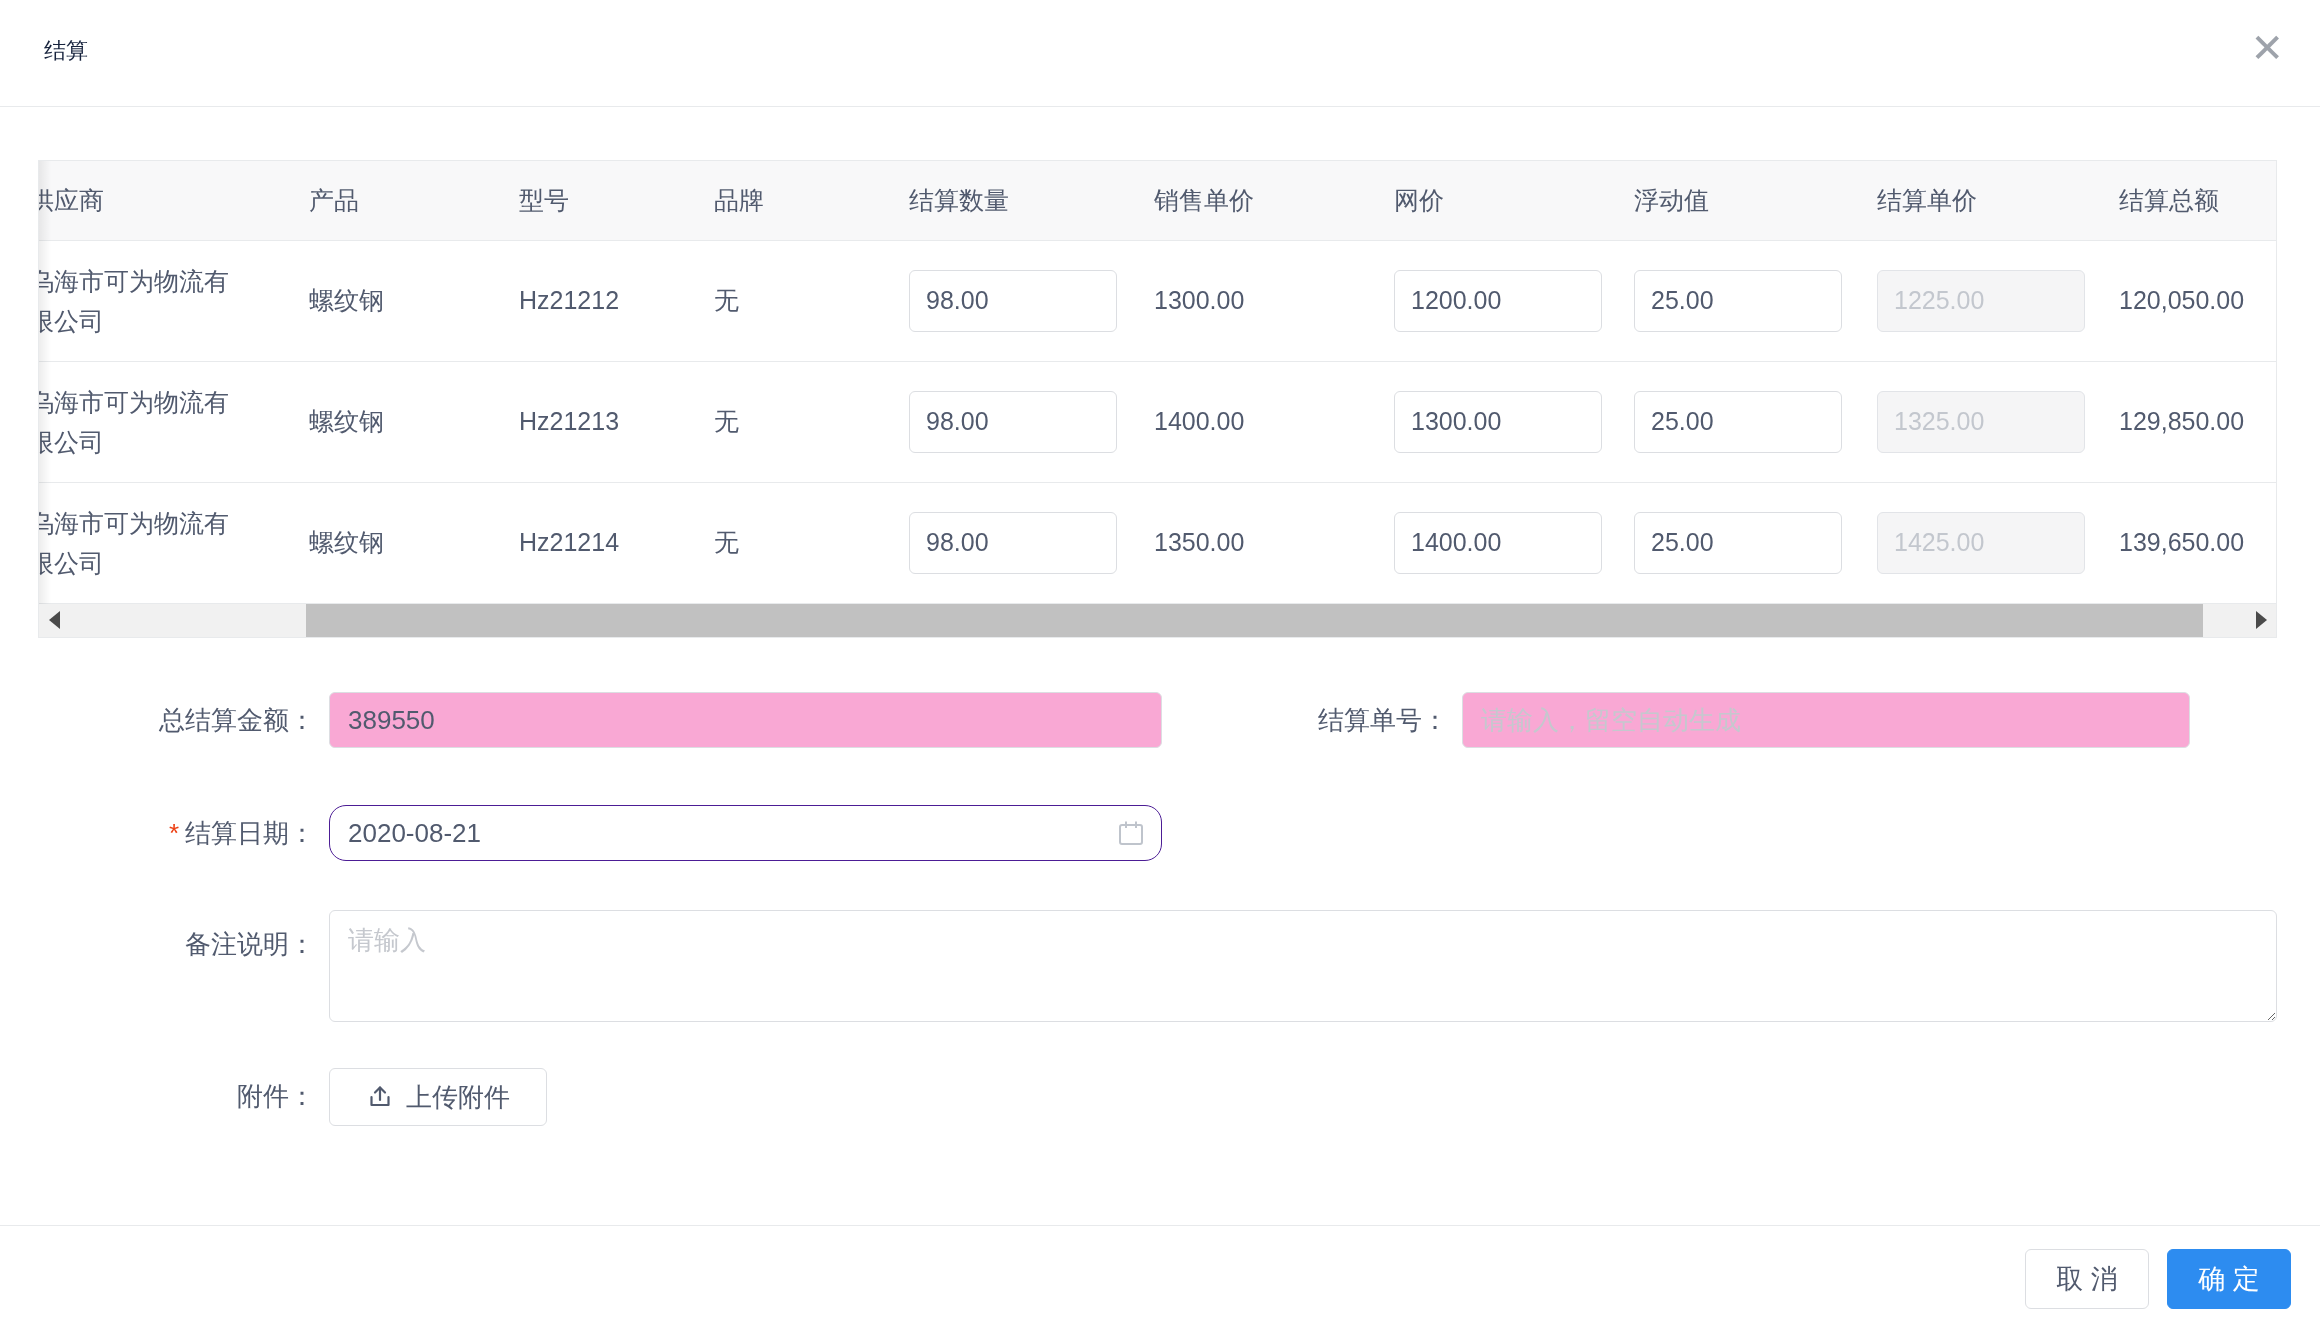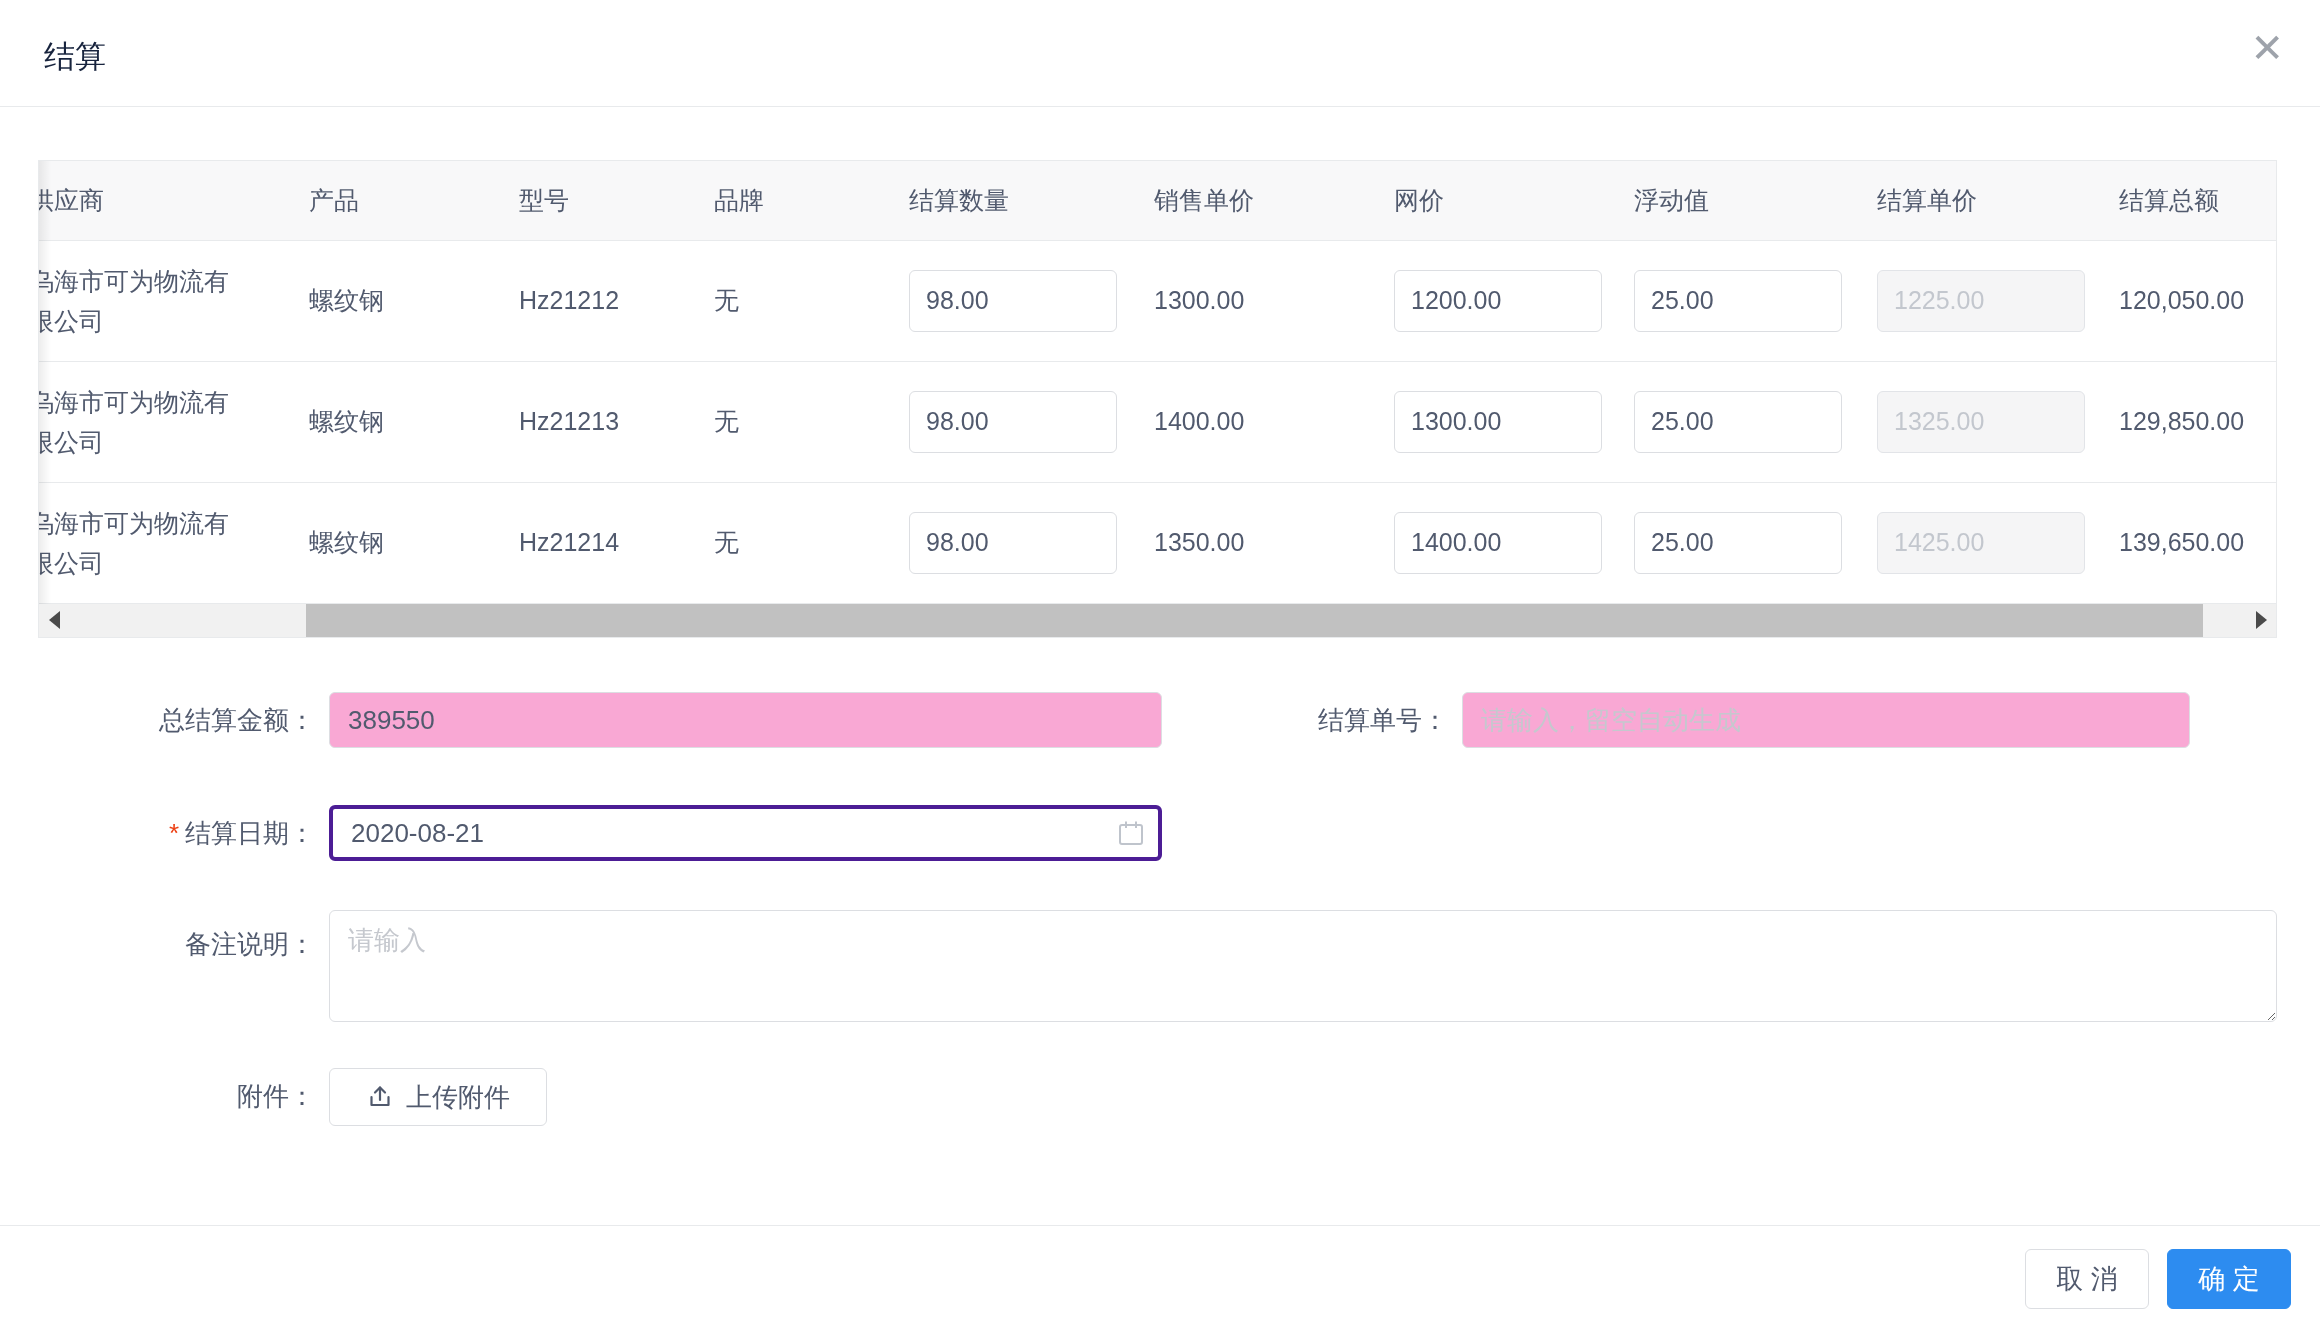--- a/index.html
+++ b/index.html
@@ -3,21 +3,21 @@
 <meta charset="utf-8">
 <style>
   * { box-sizing: border-box; margin: 0; padding: 0; }
   html,body { width: 2320px; height: 1328px; background:#fff;
     font-family: "Liberation Sans", "DejaVu Sans", sans-serif; color:#515a6e; }
   body { position: relative; overflow: hidden; }
 
   
   .dlg-header { position:absolute; left:0; top:0; width:100%; height:107px;
     border-bottom:1px solid #e8eaec; }
-  .dlg-title { position:absolute; left:44px; top:36px; font-size:31px; color:#17233d; font-weight:500;text-align:center; }
+  .dlg-title { position:absolute; left:44px; top:36px; font-size:22px; color:#17233d; font-weight:500;text-align:center; }
   .dlg-close { position:absolute; right:36px; top:28px; font-size:40px; color:#9ea3ab;
     cursor:pointer; line-height:1; font-weight:400; }
 
   
   .table-wrap { position:absolute; left:38px; top:160px; width:2239px;
     border:1px solid #e8eaec; background:#fff; }
   .table-viewport { overflow:hidden; position:relative; }
   .table-viewport::before { content:""; position:absolute; left:0; top:0; bottom:0; width:12px;
     background:linear-gradient(to right, rgba(0,0,0,0.07), rgba(0,0,0,0)); z-index:2; pointer-events:none; }
   table.tbl { table-layout:fixed; border-collapse:collapse; width:2330px; margin-left:-24px;
@@ -52,21 +52,21 @@
     font-size:26px; color:#515a6e; padding:0 18px; outline:none; font-family:inherit; }
   .f-input::placeholder, .f-textarea::placeholder { color:#c5c8ce; }
 
   .lbl-total    { left:0;    top:692px; width:315px; height:56px; line-height:56px; }
   .inp-total    { left:329px; top:692px; width:833px; height:56px; }
   .lbl-no       { left:1148px; top:692px; width:300px; height:56px; line-height:56px; }
   .inp-no       { left:1462px; top:692px; width:728px; height:56px; }
 
   .lbl-date     { left:0; top:805px; width:315px; height:56px; line-height:56px; }
   .date-wrap    { position:absolute; left:329px; top:805px; width:833px; height:56px; }
-  .date-wrap input { width:100%; height:100%; border:4px solid #4c1d95; border-radius:6px;
+  .date-wrap input { width:100%; height:100%; border:1px solid #4c1d95; border-radius:17px;
     font-size:26px; color:#515a6e; padding:0 60px 0 18px; outline:none; font-family:inherit; }
   .cal-icon { position:absolute; right:16px; top:13px; }
 
   .lbl-remark   { left:0; top:924px; width:315px; height:40px; line-height:40px; }
   .f-textarea   { position:absolute; left:329px; top:910px; width:1948px; height:112px;
     border:1px solid #dcdee2; border-radius:6px; font-size:26px; color:#515a6e;
     padding:12px 18px; outline:none; resize:vertical; font-family:inherit; background:#fff; }
 
   .lbl-attach   { left:0; top:1068px; width:315px; height:56px; line-height:56px; }
   .upload-btn   { position:absolute; left:329px; top:1068px; width:218px; height:58px;

